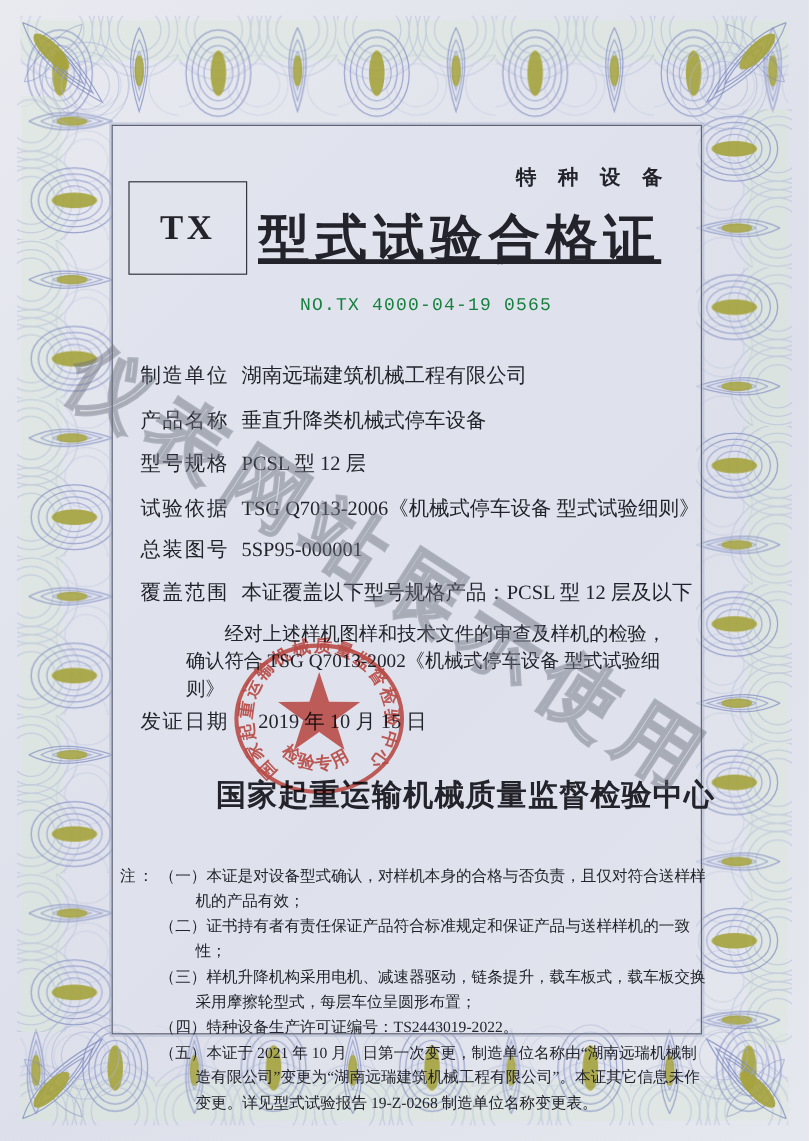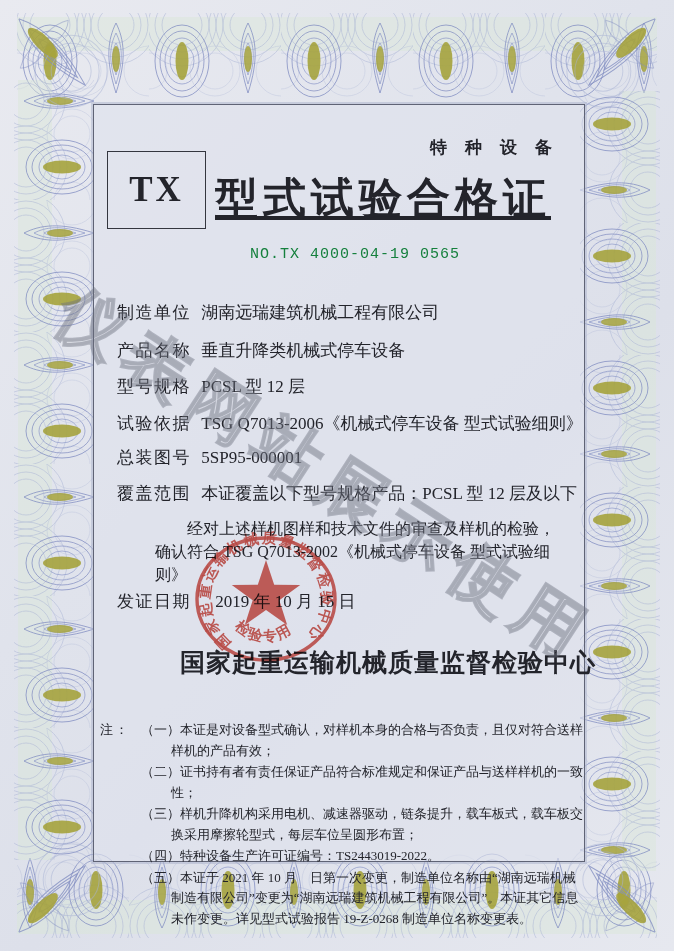--- a/index.html
+++ b/index.html
@@ -11,21 +11,21 @@
   }
   .paper{position:absolute;inset:0;background:linear-gradient(135deg,#e9eaf0 0%,#e0e3ec 40%,#dde0ea 60%,#e6e8ef 100%);}
   #border-svg{position:absolute;left:0;top:0;z-index:1;}
   .frame{position:absolute;left:93px;top:104px;width:490px;height:756px;
     border:1.4px solid #5f6375;box-shadow:0 0 0 2px rgba(175,182,205,.55);
     background:rgba(223,226,236,.65);z-index:2;}
   .content{position:absolute;inset:0;z-index:3;}
   
   .txbox{position:absolute;left:107px;top:151px;width:97px;height:76px;
     border:1.6px solid #34363f;display:flex;align-items:center;justify-content:center;
-    font-weight:bold;font-size:35px;letter-spacing:3px;}
+    font-weight:bold;font-size:29px;letter-spacing:3px;}
   
   .t-top{position:absolute;left:130px;top:136px;width:440px;text-align:right;
     font-size:17px;font-weight:bold;letter-spacing:18px;text-indent:18px;}
   .t-main{position:absolute;left:163px;top:170px;width:440px;text-align:center;
     font-size:43px;font-weight:bold;letter-spacing:5px;text-decoration:underline;}
   .t-no{position:absolute;left:135px;top:246px;width:440px;text-align:center;
     font-family:"Liberation Mono", monospace;font-size:15px;letter-spacing:1px;color:#15803d;}
   
   .row{position:absolute;left:117px;width:470px;font-size:17px;white-space:nowrap;}
   .row .lbl{letter-spacing:1.5px;display:inline-block;width:66px;}
@@ -37,21 +37,21 @@
   .issue{position:absolute;left:117px;top:590px;font-size:17px;white-space:nowrap;}
   .issue .lbl{letter-spacing:1.5px;display:inline-block;width:80px;}
   .issue .val{margin-left:14px;}
   
   .authority{position:absolute;left:168px;top:646px;width:440px;text-align:center;
     font-size:25px;font-weight:bold;letter-spacing:1px;}
   
   .notes{position:absolute;left:100px;top:720px;width:488px;font-size:13px;line-height:20.5px;}
   .notes .nlabel{position:absolute;left:0;top:0;letter-spacing:2px;}
   .notes ol{margin:0;padding:0 0 0 33px;list-style:none;}
-  .notes li{padding-left:2.3em;text-indent:-2.3em;margin:0 0 1px 8px;}
+  .notes li{padding-left:2.3em;text-indent:-2.3em;margin:0 0 1px 0;}
   
   .watermark{position:absolute;left:88px;top:268px;z-index:5;pointer-events:none;
     transform:rotate(33deg);transform-origin:0 0;white-space:nowrap;
     font-size:66px;font-weight:bold;letter-spacing:12px;
     color:rgba(115,120,132,0.10);
     -webkit-text-stroke:2px rgba(108,113,126,0.42);}
   
   .stamp{position:absolute;left:186px;top:526px;z-index:4;mix-blend-mode:multiply;opacity:.92;}
 </style>
 </head>

